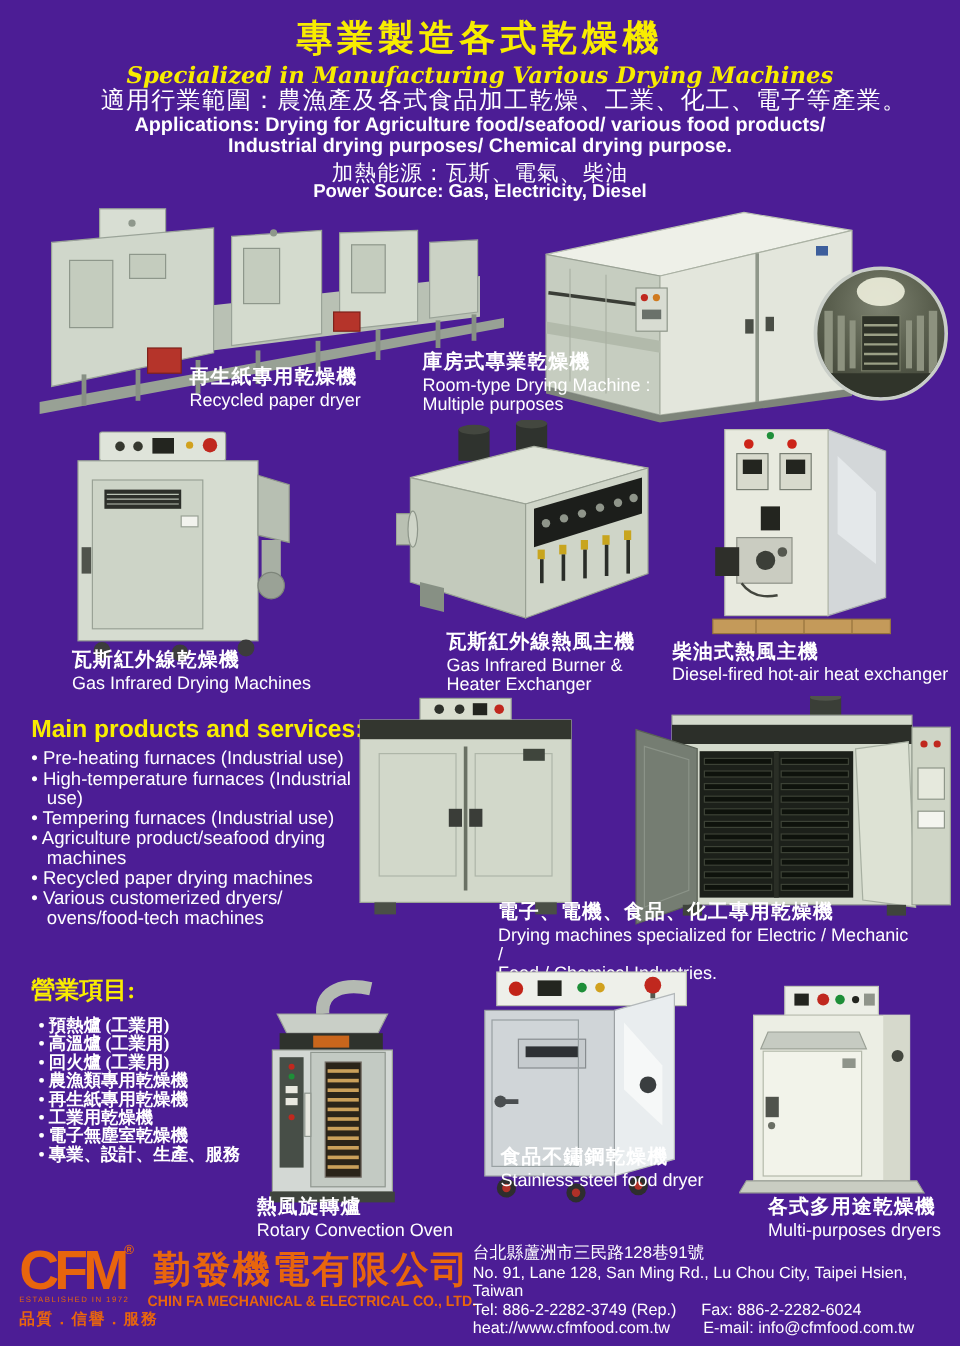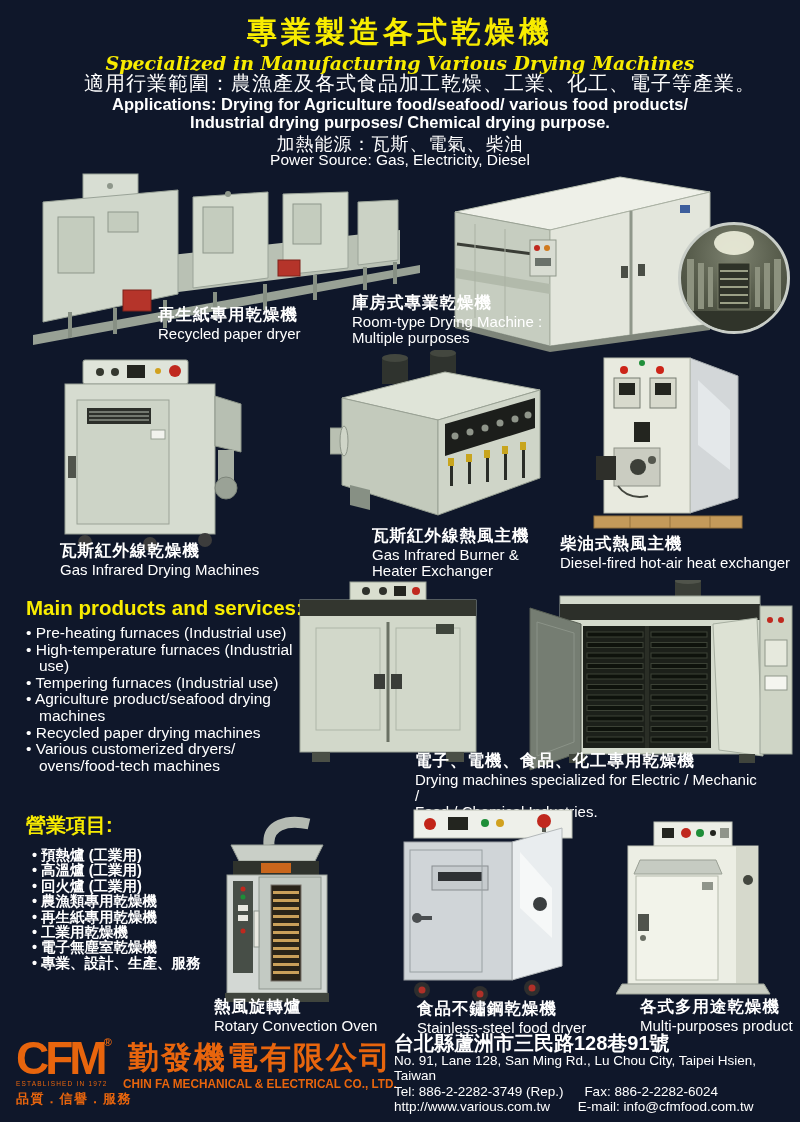--- a/index.html
+++ b/index.html
@@ -1,47 +1,47 @@
 <!DOCTYPE html>
 <html><head>
 <meta charset="utf-8">
 <style>
   html,body{margin:0;padding:0;}
-  .page{position:relative;width:800px;height:1122px;background:#0f172a;overflow:hidden;
+  .page{position:relative;width:800px;height:1122px;background:#4c1d95;overflow:hidden;
         font-family:"Liberation Sans",sans-serif;color:#fff;}
   .abs{position:absolute;}
   .ctr{left:0;right:0;text-align:center;}
   
   .title-zh{top:12px;font-size:30px;font-weight:bold;color:#f8ec00;letter-spacing:4px;}
   .title-en{top:40px;font-size:19px;font-weight:bold;font-style:italic;color:#f8ec00;
             font-family:"DejaVu Serif",serif;margin-top:12px;}
   .scope-zh{top:70px;font-size:20px;font-family:"DejaVu Serif",serif;letter-spacing:1px;margin-left:40px;}
   .app-line1{top:95px;font-size:16.5px;font-weight:bold;}
   .app-line2{top:113px;font-size:16.5px;font-weight:bold;}
   .power-zh{top:132px;font-size:18px;font-family:"DejaVu Serif",serif;letter-spacing:1px;}
-  .power-en{top:151px;font-size:15.5px;font-weight:normal;}
+  .power-en{top:151px;font-size:15.5px;font-weight:bold;}
   
   .cap{line-height:1.08;}
   .cap-zh{font-size:16.5px;font-weight:bold;margin-bottom:2px;letter-spacing:1px;}
   .cap-en{font-size:15px;font-weight:normal;}
   
   .block-title{font-size:20.5px;font-weight:bold;color:#f8ec00;margin-bottom:5px;}
   .mp-items{width:274px;font-size:15.5px;line-height:16.6px;}
   .mp-item{padding-left:13px;text-indent:-13px;}
   .biz-items{margin-top:9px;padding-left:6px;font-size:14.5px;font-weight:bold;line-height:15.4px;}
   .biz-item{padding-left:13px;text-indent:-13px;}
   
   .logo-abbr{font-size:46px;font-weight:bold;color:#e8650d;line-height:0.9;letter-spacing:-4px;}
   .logo-reg{font-size:11px;vertical-align:top;letter-spacing:0;}
   .logo-est{font-size:6.5px;color:#e8650d;letter-spacing:1.2px;margin-top:1px;}
   .logo-slogan{font-size:13px;font-weight:bold;color:#e8650d;letter-spacing:1.5px;margin-top:3px;}
   .company-zh{font-size:31px;font-weight:bold;color:#e8650d;letter-spacing:2px;}
   .company-en{font-size:12.5px;font-weight:bold;color:#e8650d;transform:scaleX(0.94);transform-origin:left;}
   .contact{font-size:13.5px;line-height:15.6px;}
-  .contact .zh{font-size:20px;font-weight:bold;margin-bottom:1px;}
+  .contact .zh{font-size:14px;font-weight:normal;margin-bottom:1px;}
   .gap-r{display:inline-block;margin-right:17px;}
   .inset-circle{width:106px;height:106px;border-radius:50%;border:3px solid #c9cec8;
         background:radial-gradient(circle at 50% 28%,#7d8270 0%,#5a5f4e 45%,#383c30 100%);overflow:hidden;}
   svg{display:block;}
 </style>
 </head>
 <body>
 
 <div class="page">
 
@@ -327,21 +327,21 @@
         <rect x="214" y="174" width="16" height="9" fill="#3f443c"></rect>
     </svg>
   </div>
 
   <div class="abs cap" style="left:378px;top:752px;width:350px;margin-left:37px;">
     <div class="cap-zh">電子、電機、食品、化工專用乾燥機</div>
     <div class="cap-en">Drying machines specialized for Electric / Mechanic /</div>
     <div class="cap-en">Food / Chemical Industries.</div>
   </div>
 
-  <div class="abs" style="left:26px;top:812px;">
+  <div class="abs" style="left:26px;top:812px;font-family:Liberation Serif, serif;">
     <div class="block-title" style="font-size:20px;">營業項目:</div>
     <div class="biz-items">
       <div class="biz-item">• <span>預熱爐 (工業用)</span></div>
       <div class="biz-item">• <span>高溫爐 (工業用)</span></div>
       <div class="biz-item">• <span>回火爐 (工業用)</span></div>
       <div class="biz-item">• <span>農漁類專用乾燥機</span></div>
       <div class="biz-item">• <span>再生紙專用乾燥機</span></div>
       <div class="biz-item">• <span>工業用乾燥機</span></div>
       <div class="biz-item">• <span>電子無塵室乾燥機</span></div>
       <div class="biz-item">• <span>專業、設計、生產、服務</span></div>
@@ -427,43 +427,43 @@
         <circle cx="27" cy="118" r="3" fill="#6a6e64"></circle>
       <circle cx="132" cy="60" r="5" fill="#43463e"></circle>
       <polygon points="6,164 148,164 154,174 0,174" fill="#c9cdc2" stroke="#9aa095"></polygon>
     </svg>
   </div>
 
   <div class="abs cap" style="left:214px;top:998px;">
     <div class="cap-zh">熱風旋轉爐</div>
     <div class="cap-en">Rotary Convection Oven</div>
   </div>
-  <div class="abs cap" style="left:417px;top:1000px;">
+  <div class="abs cap" style="left:417px;top:956px;">
     <div class="cap-zh">食品不鏽鋼乾燥機</div>
     <div class="cap-en">Stainless-steel food dryer</div>
   </div>
   <div class="abs cap" style="left:640px;top:998px;">
     <div class="cap-zh">各式多用途乾燥機</div>
-    <div class="cap-en">Multi-purposes product</div>
+    <div class="cap-en">Multi-purposes dryers</div>
   </div>
 
   <div class="abs" style="left:16px;top:1038px;">
     <div class="logo-abbr"><span>CFM</span><span class="logo-reg">®</span></div>
     <div class="logo-est">ESTABLISHED IN 1972</div>
     <div class="logo-slogan">品質．信譽．服務</div>
   </div>
   <div class="abs company-zh" style="left:128px;top:1037px;">勤發機電有限公司</div>
   <div class="abs company-en" style="left:123px;top:1077px;">CHIN FA MECHANICAL &amp; ELECTRICAL CO., LTD.</div>
 
   <div class="abs contact" style="left:394px;top:1036px;">
     <div class="zh">台北縣蘆洲市三民路128巷91號</div>
     <div>No. 91, Lane 128, San Ming Rd., Lu Chou City, Taipei Hsien, Taiwan</div>
     <div>
       <span class="gap-r">Tel: 886-2-2282-3749 (Rep.)</span>
       <span>Fax: 886-2-2282-6024</span>
     </div>
     <div>
-      <span class="gap-r" style="margin-right:24px;">http://www.various.com.tw</span>
+      <span class="gap-r" style="margin-right:24px;">heat://www.cfmfood.com.tw</span>
       <span>E-mail: info@cfmfood.com.tw</span>
     </div>
   </div>
 
 </div>
 
 </body></html>

